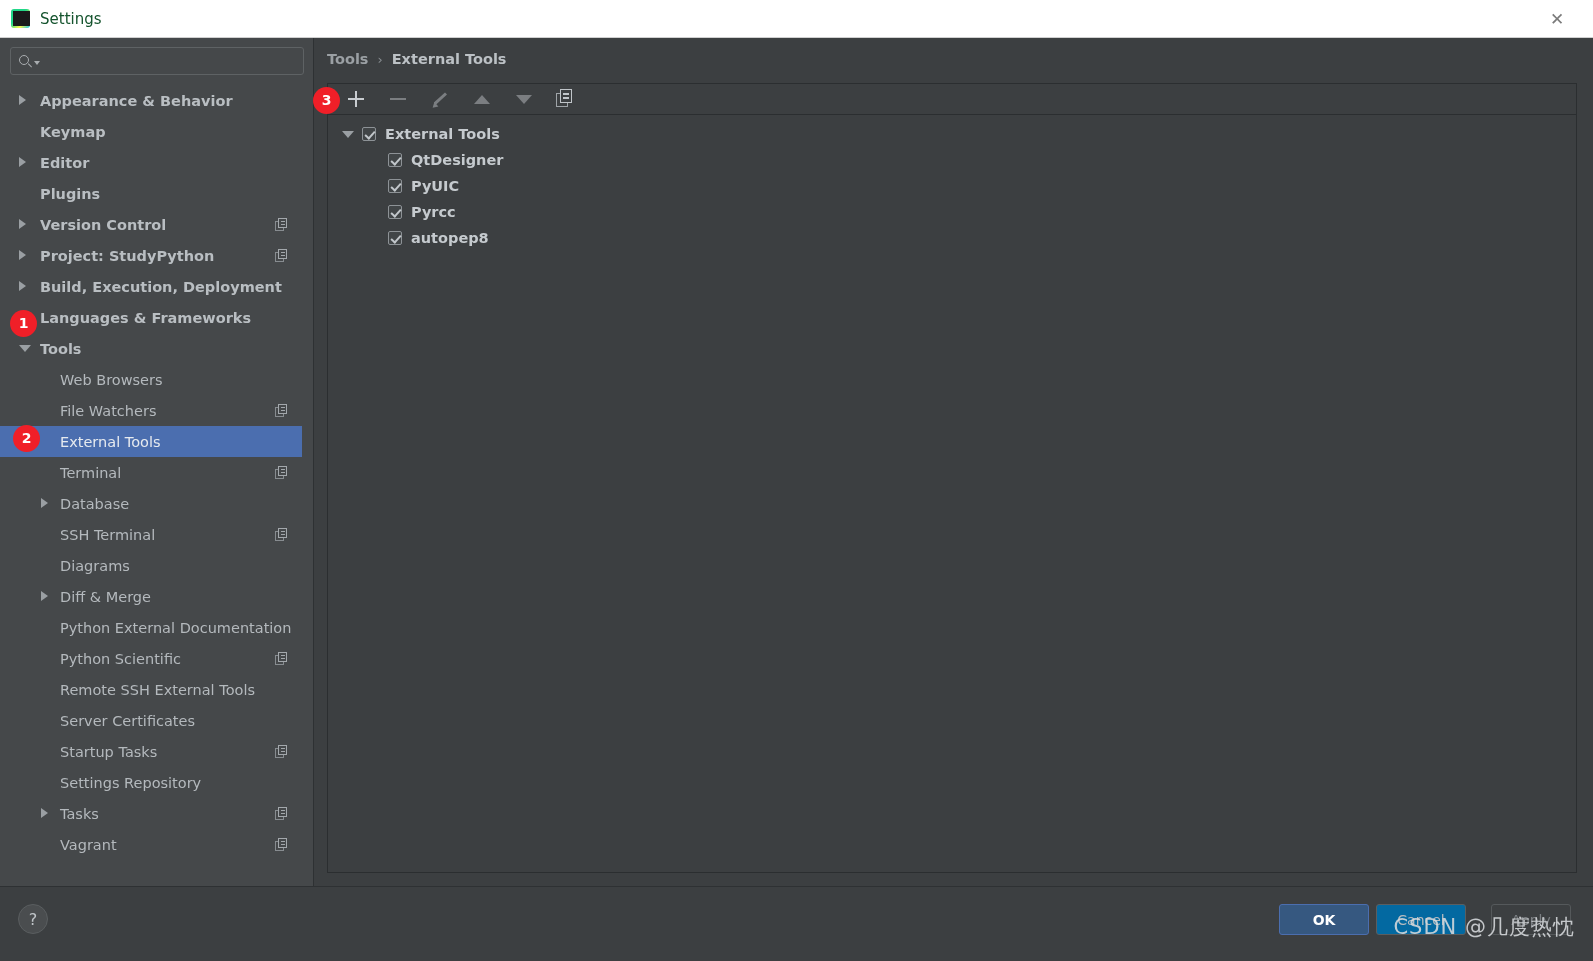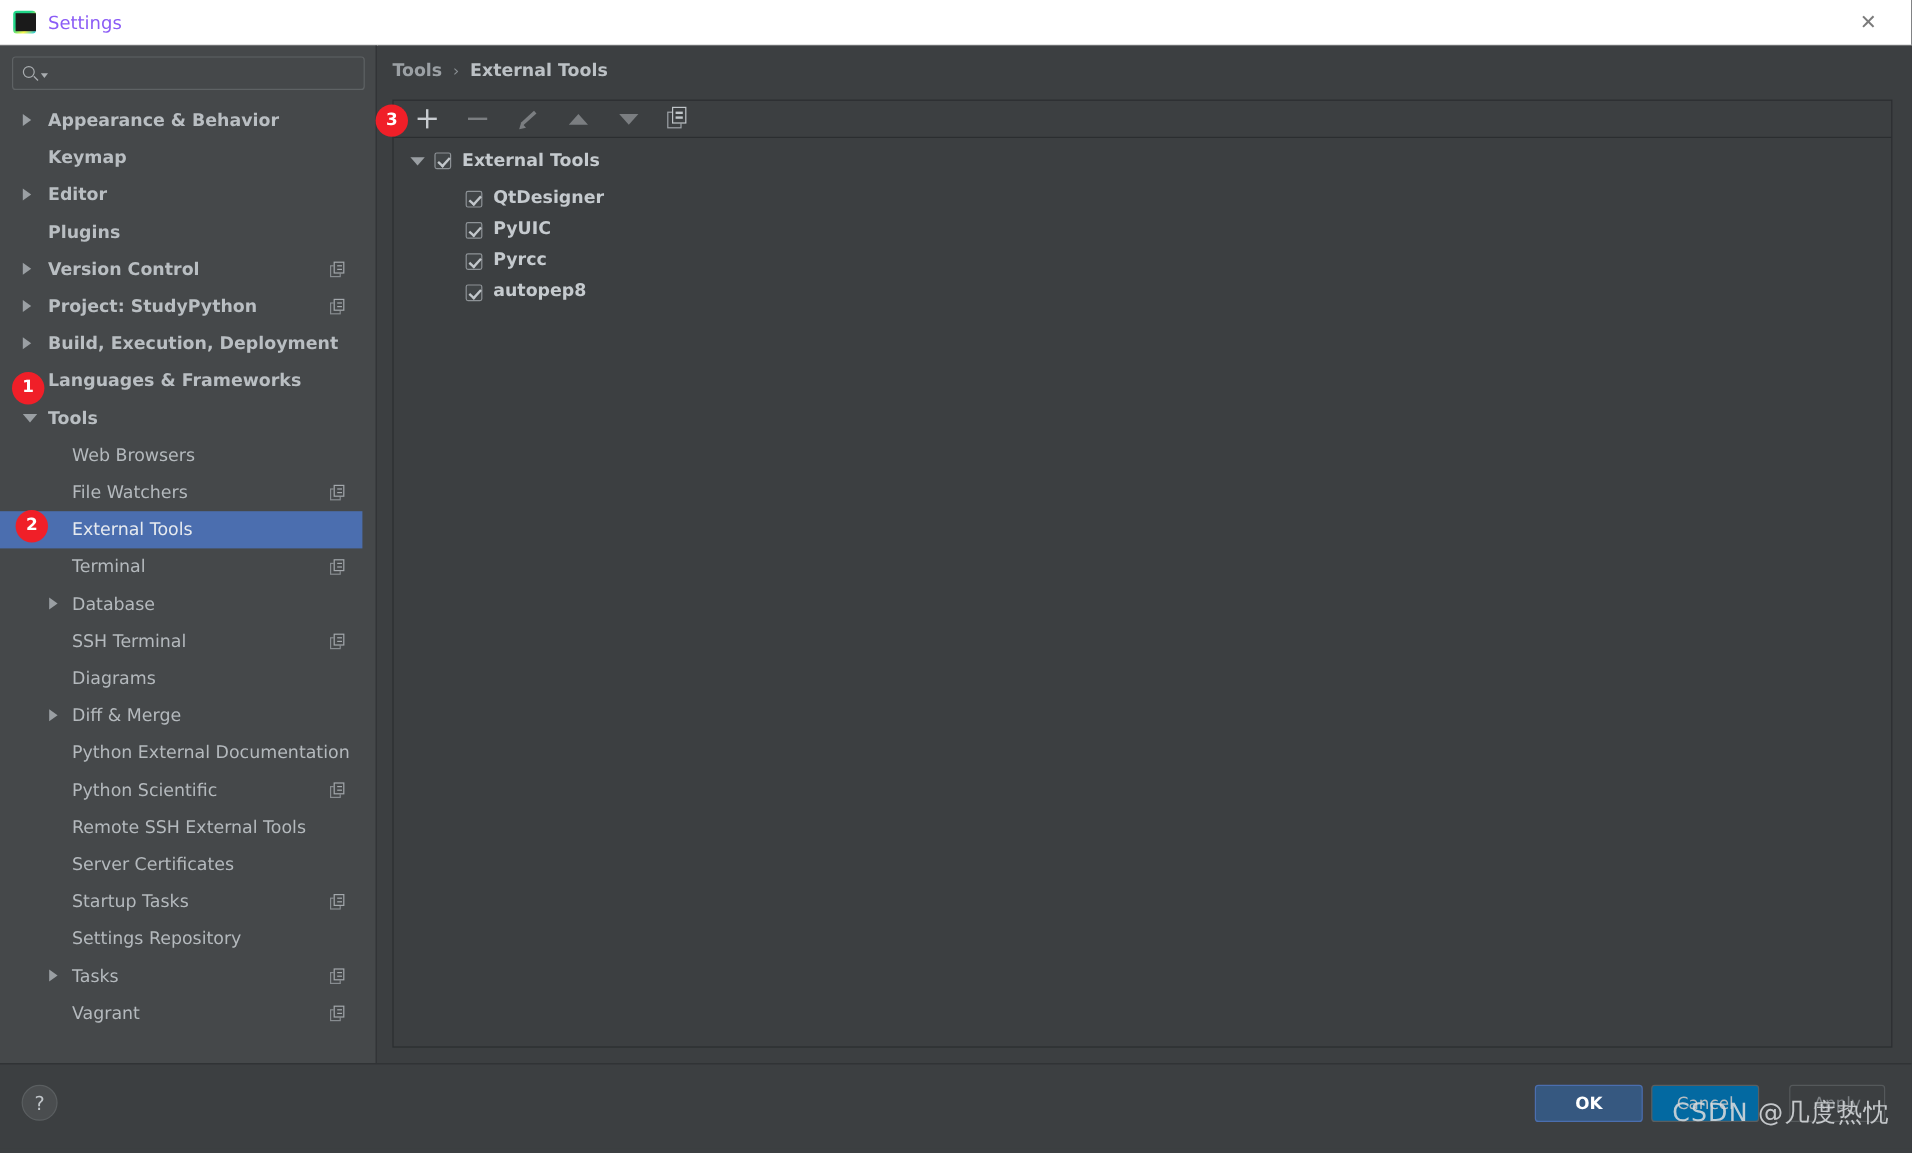--- a/index.html
+++ b/index.html
@@ -22,21 +22,21 @@
     position: relative; overflow: hidden;
     background: linear-gradient(135deg,#21d789 0%,#21d789 40%,#fcf84a 70%,#07c3f2 100%);
     flex: 0 0 auto;
   }
   .app-logo .pc {
     position: absolute; left: 2px; top: 2px; width: 15px; height: 15px;
     background: #1a1a1a; color: #fff; font-size: 7px; line-height: 15px;
     text-align: center; font-weight: bold; letter-spacing: -0.5px; padding-left: 24px;
   }
   .title-text {
-    margin-left: 10px; font-size: 15px; color: #8b5cf6;
+    margin-left: 10px; font-size: 15px; color: #14532d;
     font-family: "DejaVu Sans", "Liberation Sans", sans-serif;
   }
   .win-close {
     position: absolute; right: 26px; top: 9px; width: 20px; height: 20px;
     color: #7b7b7b; font-size: 17px; line-height: 20px; text-align: center;
     font-family: "DejaVu Sans", sans-serif; cursor: pointer;
   }
 
   
   .body-area {
@@ -178,21 +178,21 @@
     background: #c0c5c9; box-shadow: 0 4px 0 #c0c5c9;
   }
 
   .tree-list { position: relative; padding-top: 6px; }
   .tnode {
     display: flex; align-items: center; height: 26px;
     color: #c5cace; font-size: 14.5px; font-weight: bold;
     font-family: "DejaVu Sans", "Liberation Sans", sans-serif;
   }
   .tnode.root { padding-left: 14px; }
-  .tnode.child { padding-left: 60px; align-items: flex-end; }
+  .tnode.child { padding-left: 60px; }
   .node-arrow {
     width: 0; height: 0; margin-right: 8px;
     border-left: 6px solid transparent; border-right: 6px solid transparent;
     border-top: 7px solid #9a9fa3;
   }
   .cbx {
     width: 14px; height: 14px; border: 1.3px solid #8d9296; background: #414547;
     border-radius: 2px; position: relative; margin-right: 9px; flex: 0 0 auto;
   }
   .cbx.on::after {

